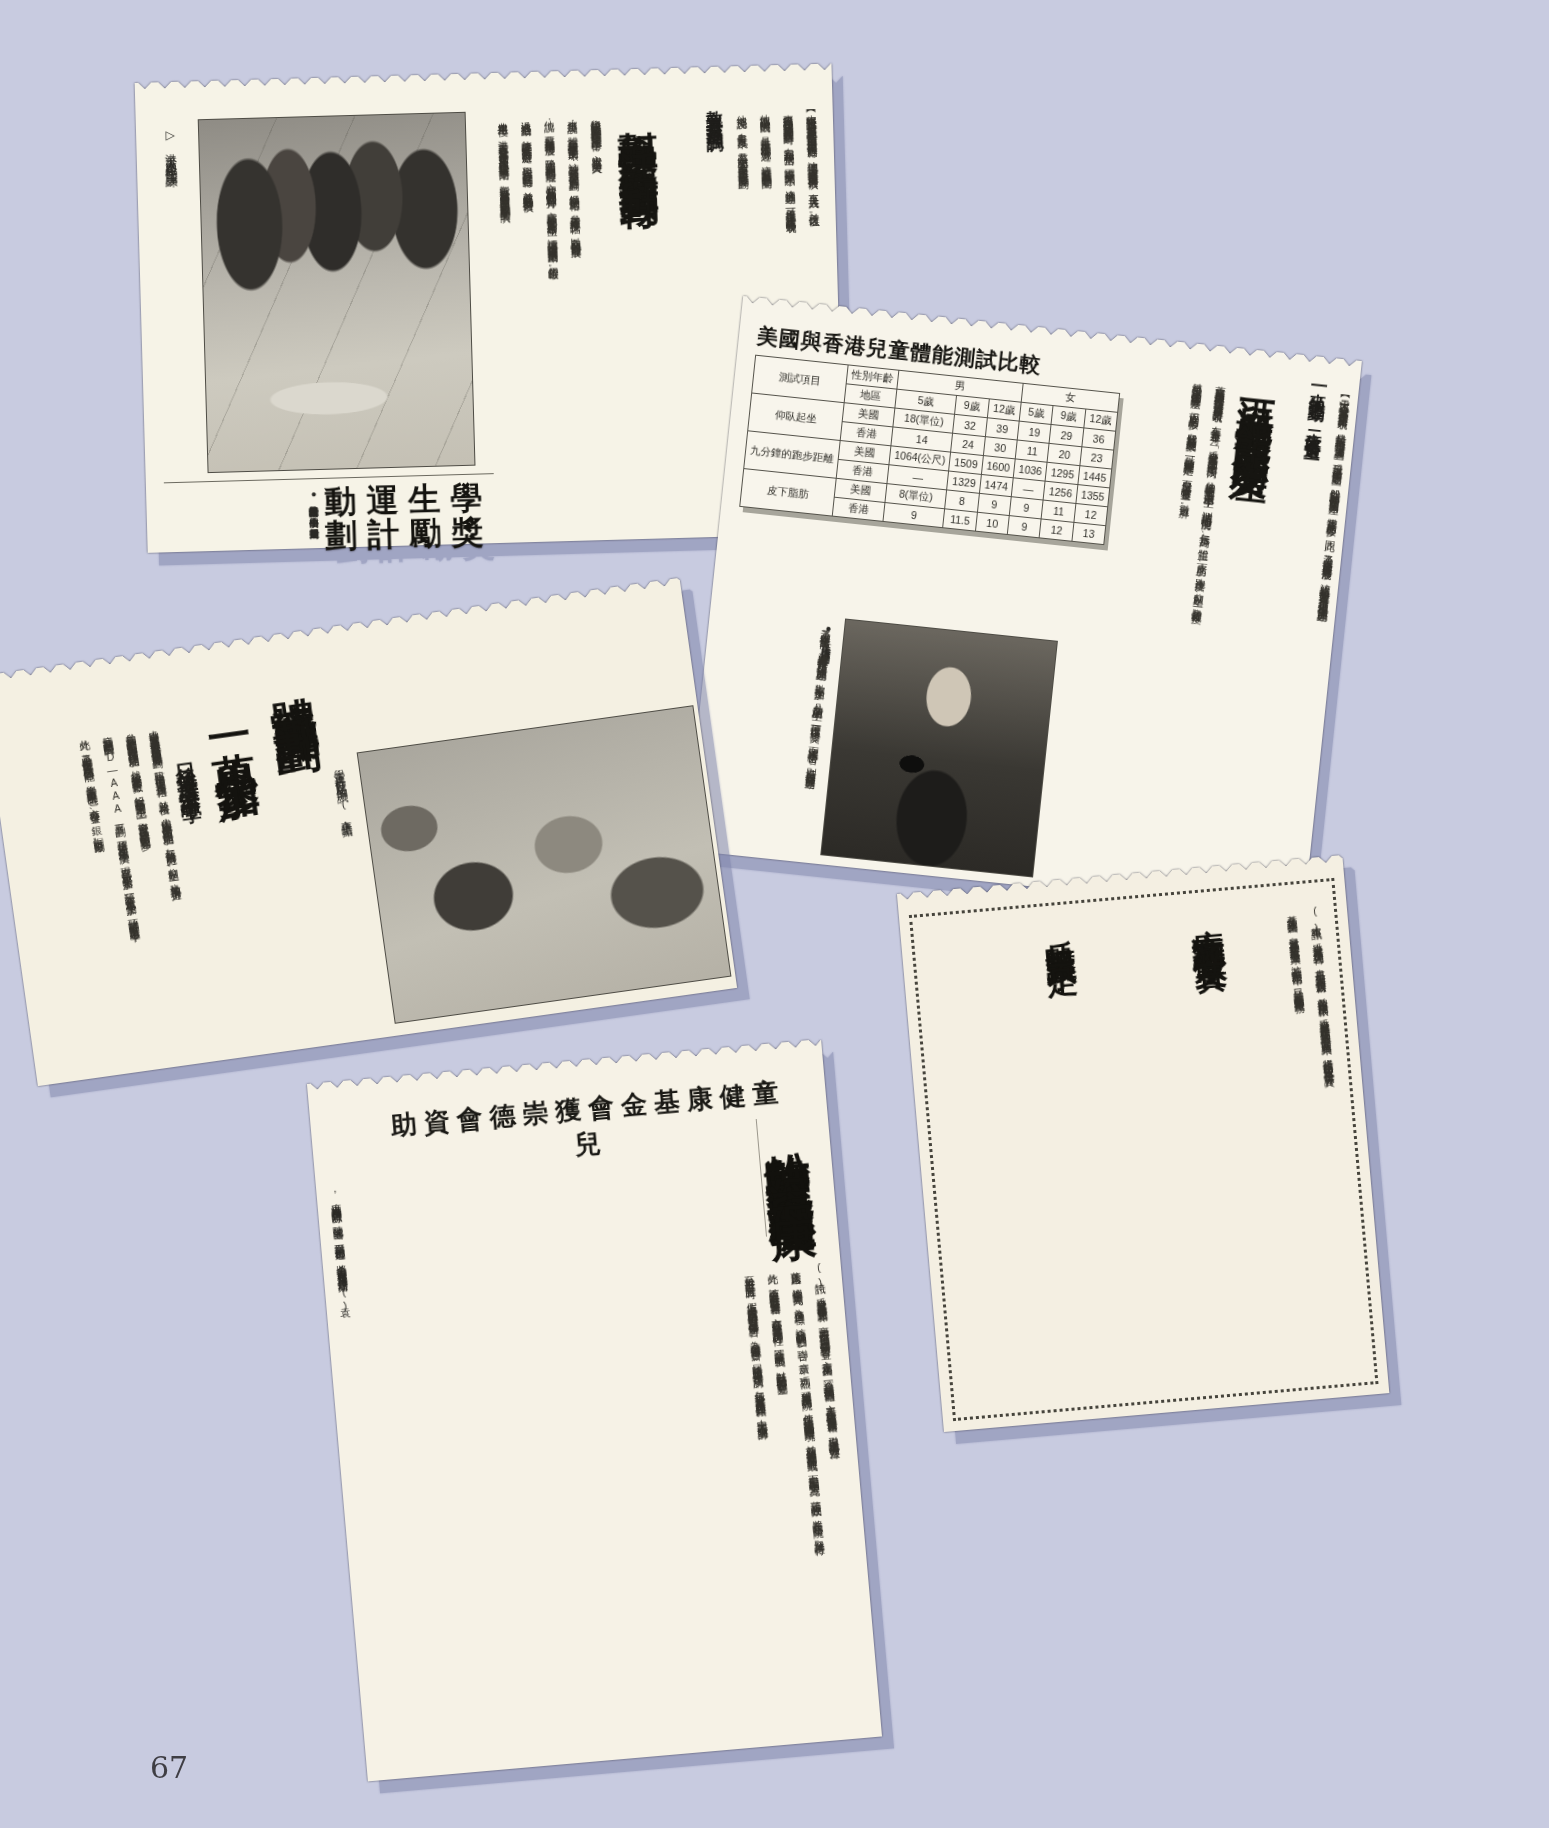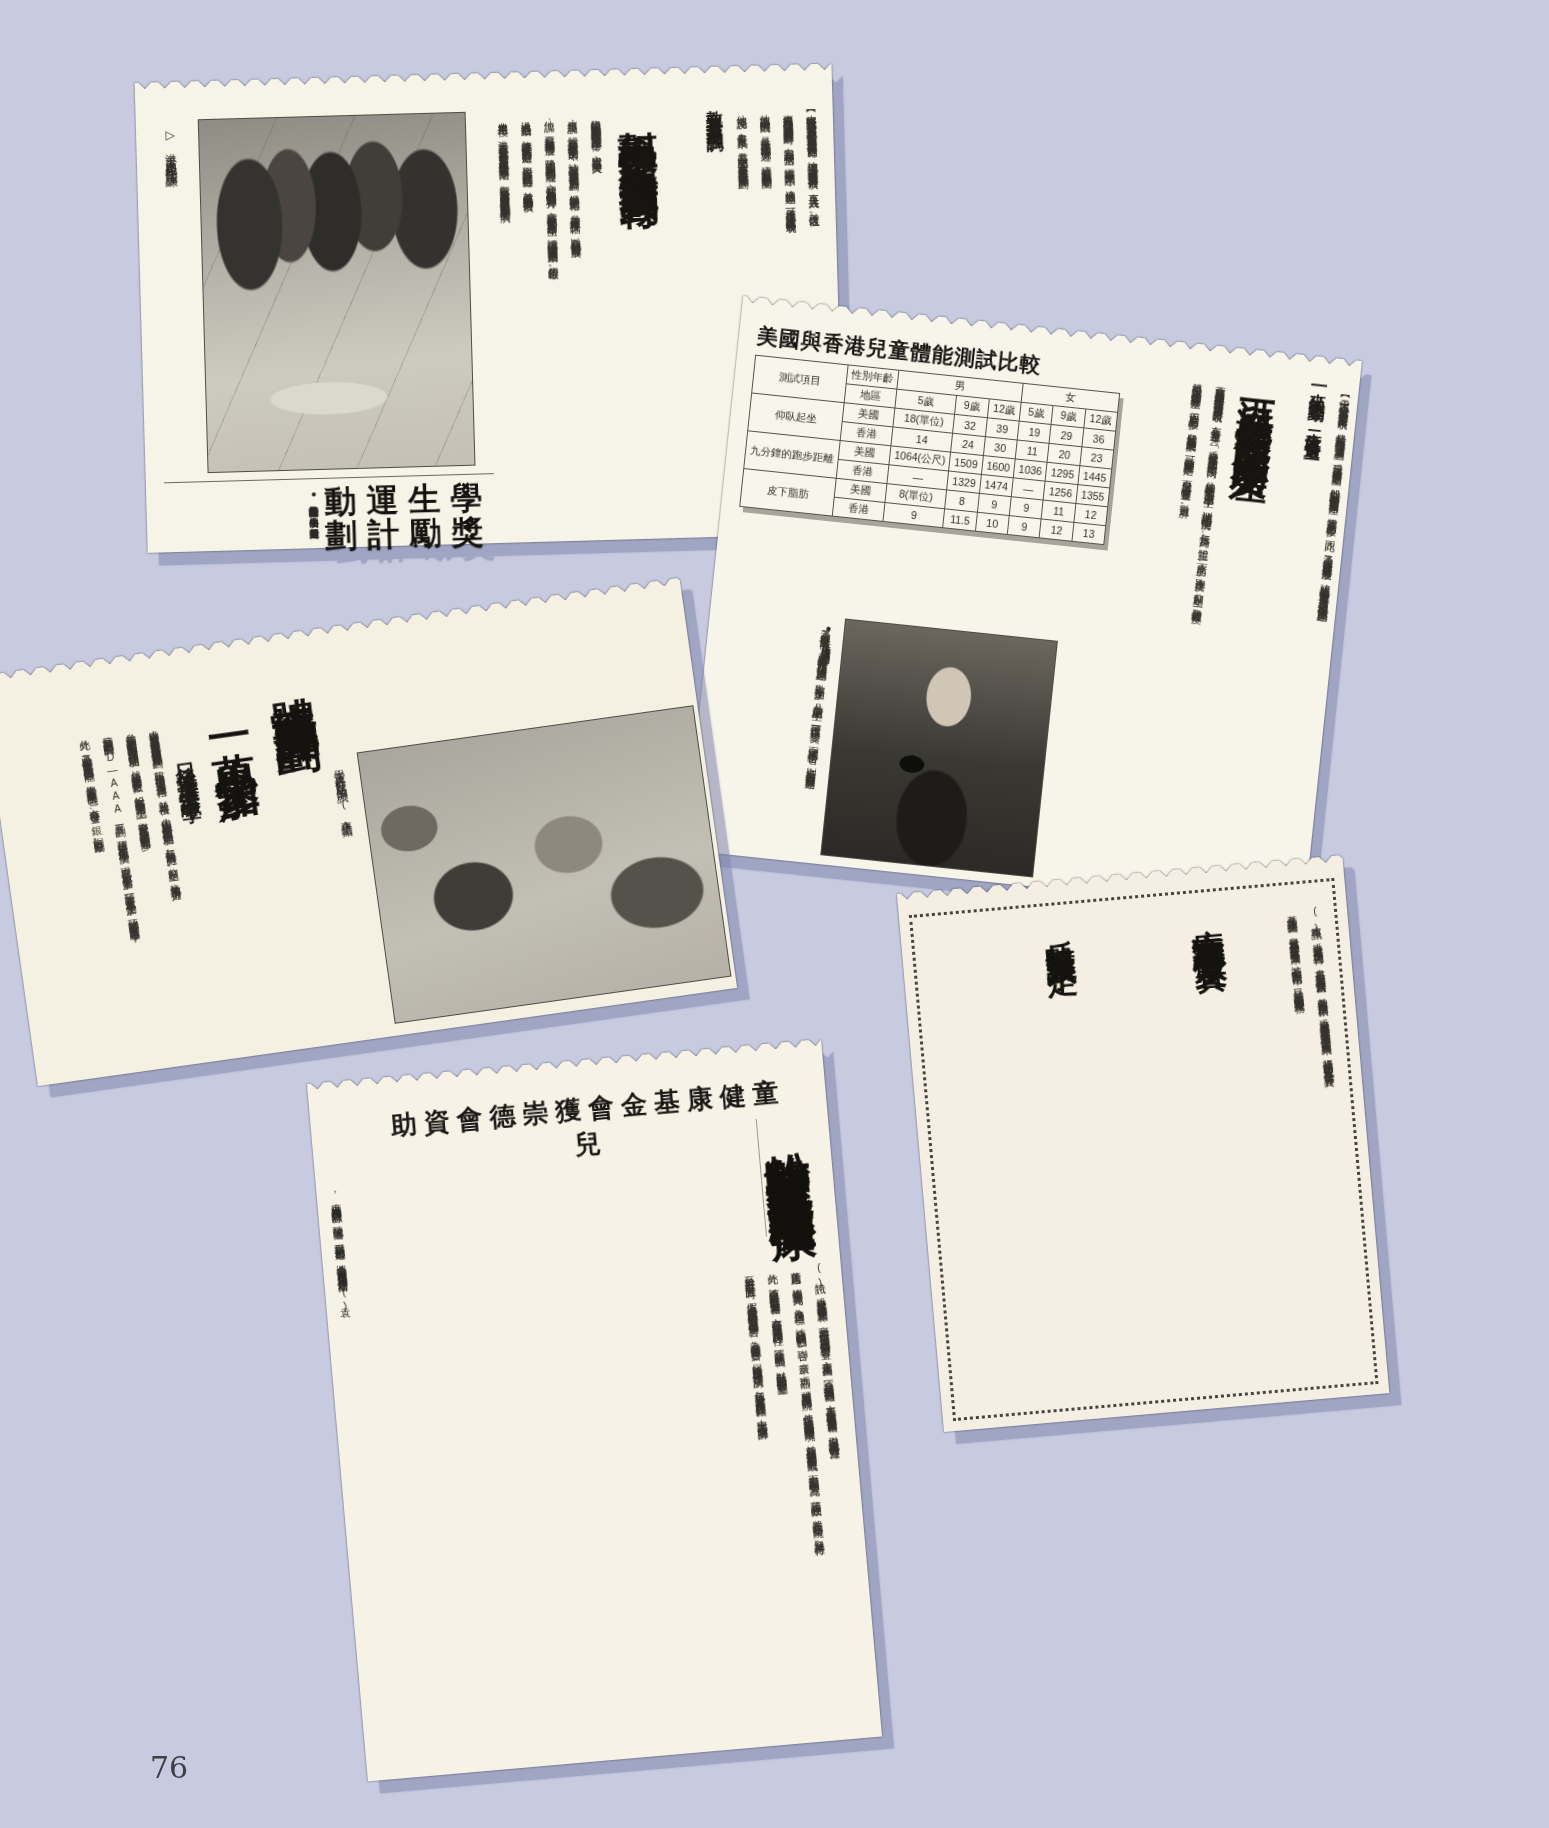--- a/index.html
+++ b/index.html
@@ -256,14 +256,14 @@
         <p>(本報專訊)香港兒童健康基金信託人公佈,本月十日星期六為該基金賣旗籌款日,希望各市民能踴躍捐款。香港兒童健康基金昨日宣佈「病童寄心聲」公開徵文比賽結果,得獎作品將會印製成一本小冊子供各界評賞。</p>
         <p>基金信託人葉文慶稱,兒童健康基金是希望爭取及改進兒童健康。該基金創辦至今已兩年,目的是要改善兒童的醫療衛生服務。</p>
         <div class="e-h1">病童寄心聲徵文賽</div>
         <div class="e-h2">反映醫護人手不足</div>
         <div class="e-h3">得獎作品印製小冊子</div>
 
       </div>
     </div>
   </div>
 
-  <div class="page-num">76</div>
+  <div class="page-num">67</div>
 </div>
 
 </body></html>

